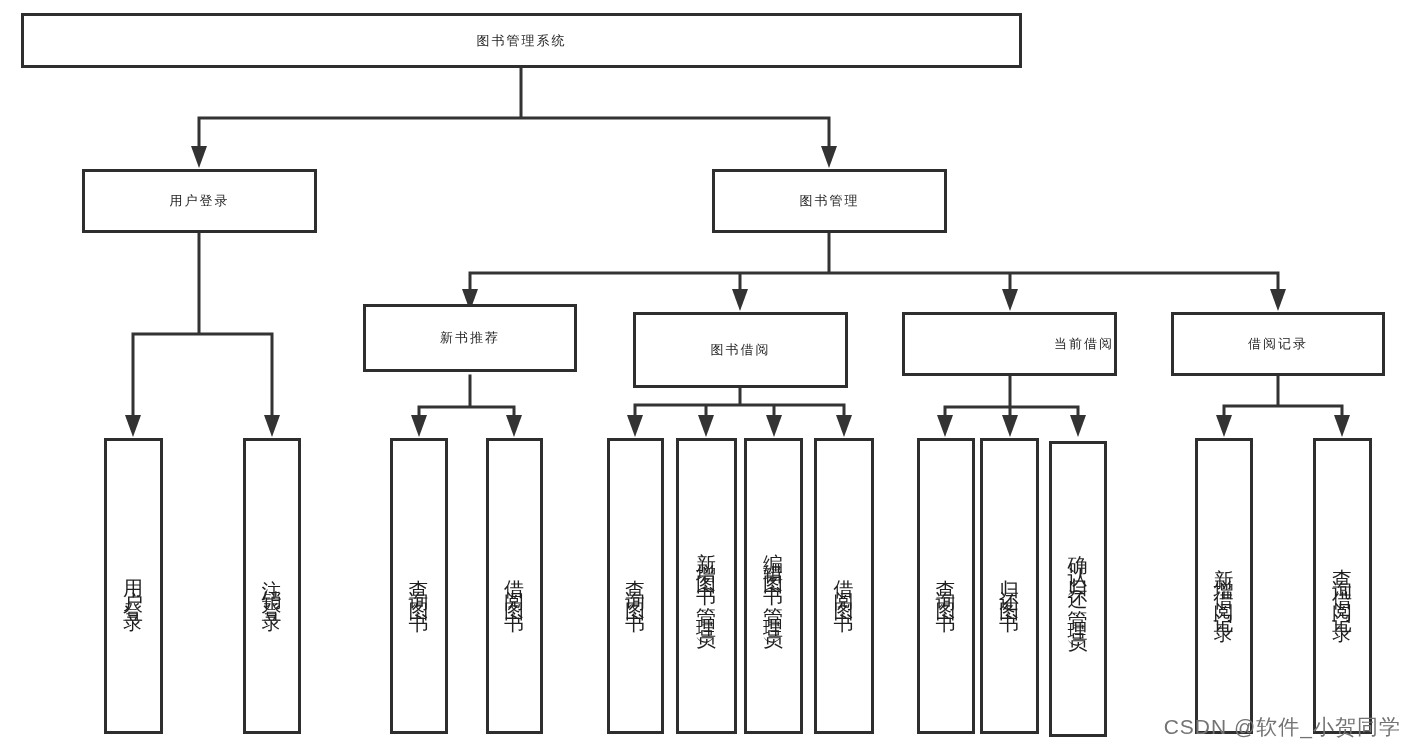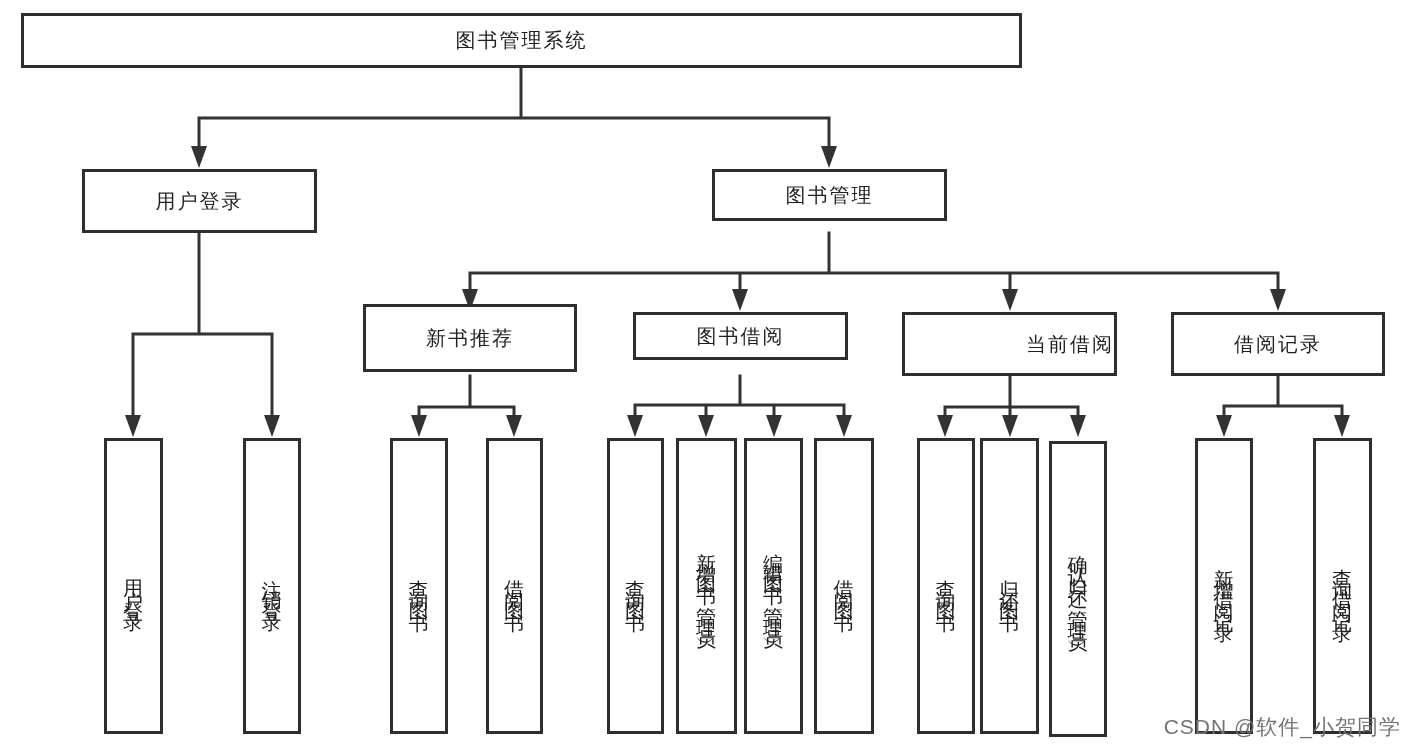--- a/index.html
+++ b/index.html
@@ -21,21 +21,21 @@
   .hbox {
     position: absolute;
     box-sizing: border-box;
     border: 3px solid #2e2e2e;
     background: #ffffff;
     display: flex;
     align-items: center;
     justify-content: center;
   }
   .hbox span {
-    font-size: 20px;
+    font-size: 13px;
     letter-spacing: 2px;
     white-space: nowrap;
   }
   .vbox {
     position: absolute;
     box-sizing: border-box;
     top: 438px;
     height: 296px;
     border: 3px solid #2e2e2e;
     background: #ffffff;
@@ -107,28 +107,28 @@
     </g>
   </svg>
 
   <div class="hbox" style="left:21px; top:13px; width:1001px; height:55px;">
     <span>图书管理系统</span>
   </div>
 
   <div class="hbox" style="left:82px; top:169px; width:235px; height:64px;">
     <span>用户登录</span>
   </div>
-  <div class="hbox" style="left:712px; top:169px; width:235px; height:52px;">
+  <div class="hbox" style="left:712px; top:169px; width:235px; height:64px;">
     <span>图书管理</span>
   </div>
 
   <div class="hbox" style="left:363px; top:304px; width:214px; height:68px;">
     <span>新书推荐</span>
   </div>
-  <div class="hbox" style="left:633px; top:312px; width:215px; height:48px;">
+  <div class="hbox" style="left:633px; top:312px; width:215px; height:76px;">
     <span>图书借阅</span>
   </div>
   <div class="hbox" style="left:902px; top:312px; width:215px; height:64px;justify-content:flex-end;">
     <span>当前借阅</span>
   </div>
   <div class="hbox" style="left:1171px; top:312px; width:214px; height:64px;">
     <span>借阅记录</span>
   </div>
 
   <div class="vbox" style="left:104px; width:59px;">

